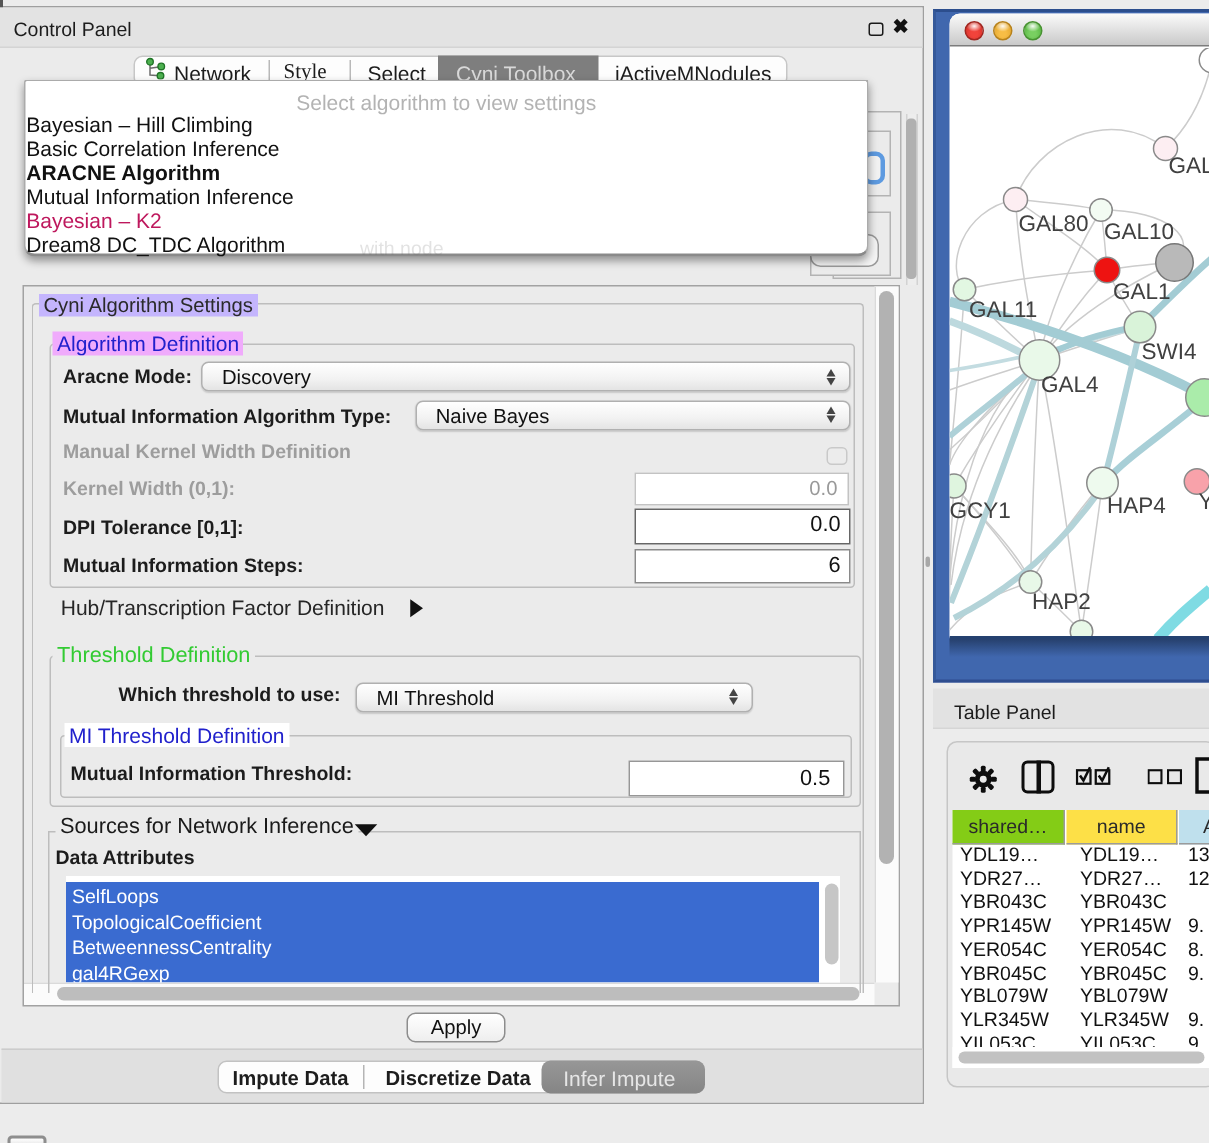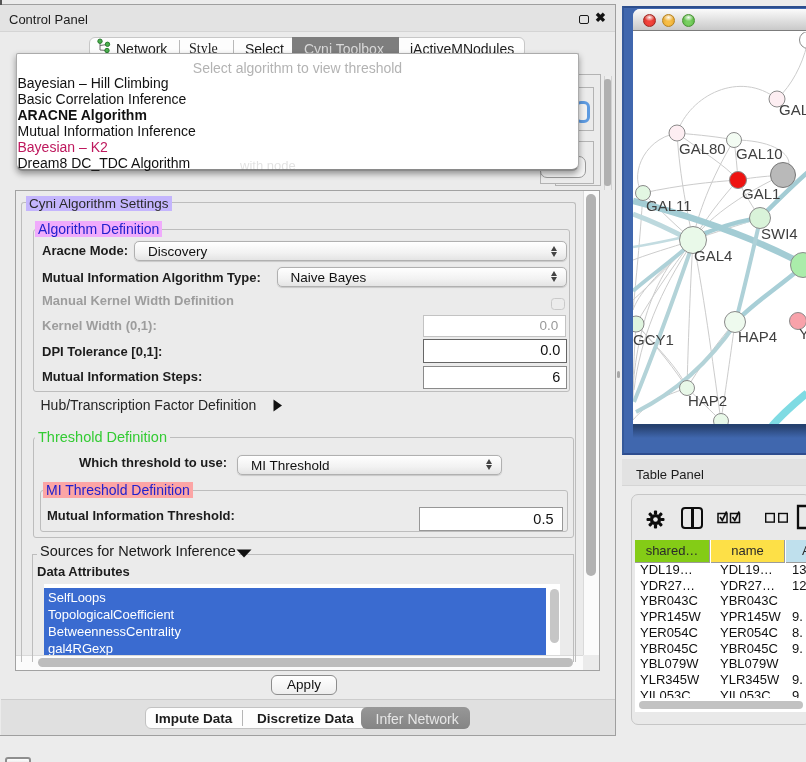--- a/index.html
+++ b/index.html
@@ -95,21 +95,21 @@
 <div class="abs" style="left:35px; top:429px; font-size:14.5px; color:#33cb33; background:#ebebeb; padding:0 3px;">Threshold Definition</div>
 
 <div class="abs b" style="left:79px; top:455px; font-size:13px; color:#1c1c1c;">Which threshold to use:</div>
 <div class="combo" style="left:237px; top:454.5px; width:265px; height:20px;padding-left:40px;">
     <span>MI Threshold</span>
     <i class="up"></i>
     <i class="dn"></i>
   </div>
 
 <div class="abs" style="left:40px; top:490px; width:528px; height:42px; border:1px solid #bdbdbd; border-radius:3px;"></div>
-<div class="abs" style="left:43px; top:482px; font-size:14px; color:#2121cc; background:#fca5a5; padding:0 3px;">MI Threshold Definition</div>
+<div class="abs" style="left:43px; top:482px; font-size:14px; color:#2121cc; background:#ffffff; padding:0 3px;">MI Threshold Definition</div>
 <div class="abs b" style="left:47px; top:508px; font-size:13px; color:#1c1c1c;">Mutual Information Threshold:</div>
 <div class="abs" style="left:418.5px; top:506.5px; width:144px; height:24px; background:#fff; border:1px solid #979797; font-size:14.5px; color:#111; text-align:right; line-height:22px; padding-right:8px;">0.5</div>
 
 <div class="abs" style="left:32px; top:554px; width:542px; height:108px; border:1px solid #bdbdbd; border-bottom:none;"></div>
 <div class="abs" style="left:37px; top:543px; font-size:14.5px; color:#1a1a1a; background:#ebebeb; padding:0 3px;">Sources for Network Inference</div>
 <svg class="abs" style="left:236px; top:549px;" width="16" height="9" viewBox="0 0 16 9">
     <path d="M0.5 0.5 L15.5 0.5 L8 8.5 Z" fill="#111"></path>
   </svg>
 <div class="abs b" style="left:37px; top:564px; font-size:13px; color:#1c1c1c;">Data Attributes</div>
 
@@ -123,21 +123,21 @@
 </div>
 
 <div class="abs" style="left:271px; top:675px; width:66px; height:20px; background:linear-gradient(#ffffff,#eeeeee); border:1px solid #8d8d8d; border-radius:6px; text-align:center; font-size:13.5px; color:#111; line-height:18px;">Apply</div>
 
 <div class="abs" style="left:1px; top:699px; width:614px; height:36px; background:#e0e0e0; border-top:1px solid #cccccc;"></div>
 <div class="abs" style="left:145px; top:707px; width:325px; height:22px; background:#fdfdfd; border:1px solid #c2c2c2; border-radius:6px;"></div>
 <div class="abs" style="left:242px; top:710px; width:1px; height:16px; background:#b5b5b5;"></div>
 <div class="abs" style="left:360.5px; top:707px; width:109.5px; height:22px; background:linear-gradient(#979797,#858585); border-radius:6px;"></div>
 <div class="abs b" style="left:155px; top:711px; font-size:13.5px; color:#1d1d1d;">Impute Data</div>
 <div class="abs b" style="left:257px; top:711px; font-size:13.5px; color:#1d1d1d;">Discretize Data</div>
-<div class="abs" style="left:375.5px; top:711px; font-size:14px; color:#e6e6e6;">Infer Network</div>
+<div class="abs" style="left:375.5px; top:711px; font-size:14px; color:#e6e6e6;">Infer Impute</div>
 
 <div class="abs" style="left:5px; top:757px; width:26px; height:10px; border:2px solid #8e8e8e; border-radius:3px; background:linear-gradient(#fff,#ddd);"></div>
 
 <div class="abs" style="left:617px; top:371px; width:3px; height:7px; background:#a8a8a8; border-radius:1.5px;"></div>
 
 <div class="abs" style="left:622px; top:6px; width:184px; height:449px; background:#4067ae; border-top:2px solid #2c4e8d; border-left:2px solid #35599a; border-bottom:2px solid #2e4d8f;"></div>
 <div class="abs" style="left:633px; top:426px; width:173px; height:12px; background:linear-gradient(#26406d, rgba(64,103,174,0));"></div>
 
 <div class="abs" style="left:633px; top:9px; width:173px; height:417px; background:#fff; border-radius:7px 0 0 0; border-bottom:2px solid #24416f; overflow:hidden;">
   <div style="position:absolute; left:0; top:0; width:100%; height:22px; background:linear-gradient(#fbfbfb,#c9c9c9); border-bottom:1px solid #7c7c7c;"></div>
@@ -296,19 +296,19 @@
       <div style="position:absolute; left:157px; top:124.6px;">9.</div>
     </div>
   </div>
 
   <div style="position:absolute; left:3px; top:203px; width:177px; height:14px; background:#fff;"></div>
   <div style="position:absolute; left:7px; top:206px; width:164px; height:8px; background:#c2c2c2; border-radius:4px;"></div>
 </div>
 
 <div class="abs" style="left:240px; top:158px; font-size:13px; color:rgba(110,110,110,0.20); z-index:52;">with node</div>
 <div class="abs" style="left:16px; top:53px; width:563px; height:118px; background:#fff; border:1px solid #ababab; border-bottom:2px solid #8a8a8a; border-radius:2px 2px 7px 7px; box-shadow:0 3px 6px rgba(0,0,0,0.38); z-index:50;"></div>
-<div class="abs" style="left:16px; top:60px; width:563px; text-align:center; font-size:14px; color:#b3b3b3; z-index:51;">Select algorithm to view threshold</div>
+<div class="abs" style="left:16px; top:60px; width:563px; text-align:center; font-size:14px; color:#b3b3b3; z-index:51;">Select algorithm to view settings</div>
 <div class="abs" style="left:17.5px; top:75px; font-size:14px; color:#111; z-index:51;">Bayesian – Hill Climbing</div>
 <div class="abs" style="left:17.5px; top:91px; font-size:14px; color:#111; z-index:51;">Basic Correlation Inference</div>
 <div class="abs b" style="left:17.5px; top:107px; font-size:14px; color:#111; z-index:51;">ARACNE Algorithm</div>
 <div class="abs" style="left:17.5px; top:123px; font-size:14px; color:#111; z-index:51;">Mutual Information Inference</div>
 <div class="abs" style="left:17.5px; top:139px; font-size:14px; color:#be185d; z-index:51;">Bayesian – K2</div>
 <div class="abs" style="left:17.5px; top:155px; font-size:14px; color:#111; z-index:51;">Dream8 DC_TDC Algorithm</div>
 
 </body></html>

